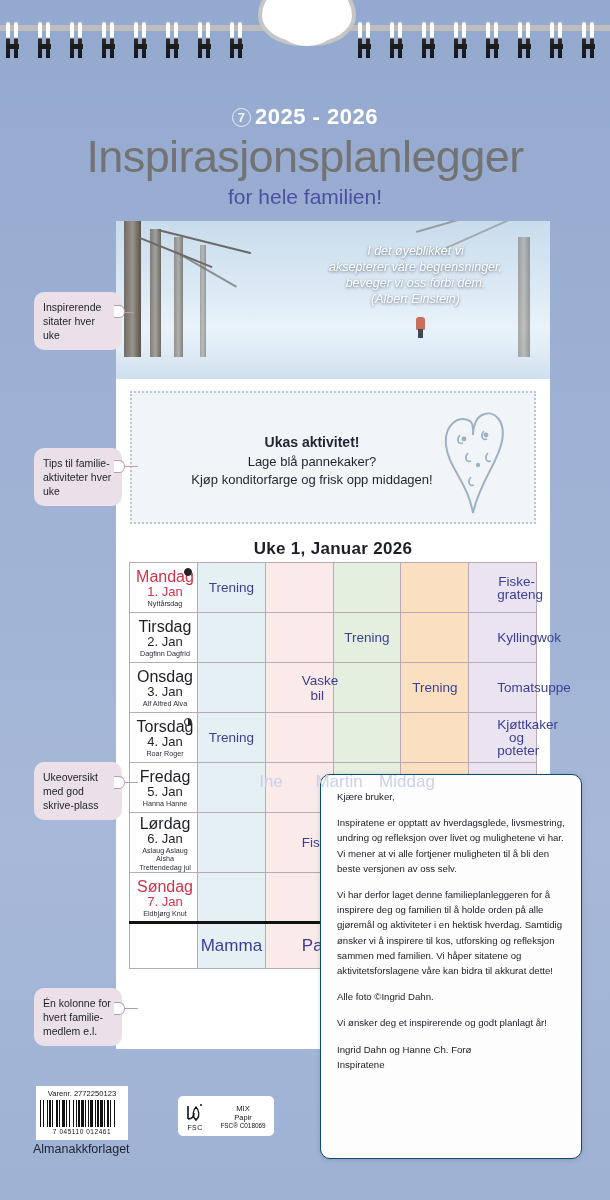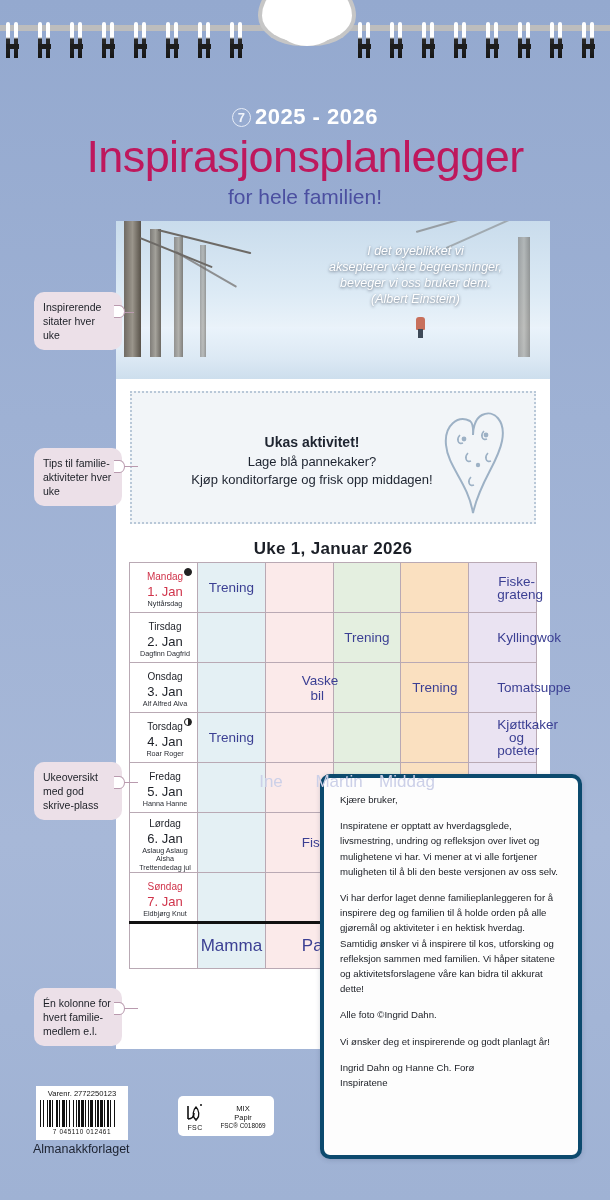--- a/index.html
+++ b/index.html
@@ -53,21 +53,21 @@
     color: #ffffff; font-size: 22px; letter-spacing: .5px; font-weight: 600;
     font-family: "Liberation Sans", sans-serif;
   }
   #seven-badge {
     display: inline-block; width: 19px; height: 19px; line-height: 18px;
     border: 1.4px solid #e6ecf7; border-radius: 50%;
     font-size: 13px; text-align: center; vertical-align: 2px; margin-right: 4px;
     color: #f0f4fb;
   }
   #main-title {
-    color: #be185d; font-size: 45px; line-height: 50px; font-weight: 400;
+    color: #737373; font-size: 45px; line-height: 50px; font-weight: 400;
     letter-spacing: -.6px; margin-top: 2px;
   }
   #subtitle { color: #4b4fa0; font-size: 21px; margin-top: 3px; }
 
   
   #page-card {
     position: absolute; left: 116px; top: 221px; width: 434px; height: 828px;
     background: #ffffff;
   }
 
@@ -122,21 +122,21 @@
     border-collapse: collapse; table-layout: fixed;
   }
   #calendar td {
     border: 1px solid #b9a9b4; height: 50px; vertical-align: middle;
     text-align: center; font-size: 13.5px; color: #3b3f93;
   }
   td.daycell {
     width: 68px; text-align: left; vertical-align: top;
     background: #ffffff; padding: 4px 3px 0 6px; position: relative;
   }
-  .dayname { font-size: 10px; color: #1c1f26; line-height: 14px; }
+  .dayname { font-size: 16px; color: #1c1f26; line-height: 14px; }
   .daynum { font-size: 13px; color: #1c1f26; line-height: 15px; }
   .nameday { font-size: 7.2px; color: #2a2d34; line-height: 8.4px; display:block; margin-top:1px; }
   tr.holiday .dayname, tr.holiday .daynum { color: #d0334a; }
   .moon { position: absolute; right: 5px; top: 5px; width: 8px; height: 8px; }
   .c1 { background: #e4f0f4; }
   .c2 { background: #fbeaea; padding-left: 36px; }
   .c3 { background: #e4efe0; }
   .c4 { background: #fae0c0; }
   .c5 { background: #eae3f2; padding-left: 28px; }
   .small-meal { font-size: 11px; line-height: 13px; }
@@ -154,21 +154,21 @@
   .callout-line { position: absolute; height: 1px; background: #b99aae; }
   .callout-arrow {
     position: absolute; width: 11px; height: 13px;
     border: 1px solid #b99aae; border-left: none;
     border-radius: 0 50% 50% 0; background: #ffffff;
   }
 
   
   #letter-overlay {
     position: absolute; left: 320px; top: 774px; width: 262px; height: 385px;
-    background: #fdfdfd; border: 4px solid #0c4a6e; border-radius: 10px;
+    background: #fdfdfd; border: 1px solid #0c4a6e; border-radius: 10px;
     padding: 14px 16px; font-size: 9.6px; line-height: 15.2px; color: #1a1d24;
     box-shadow: 0 1px 5px rgba(40,50,80,.18);
     overflow: hidden;
   }
   #letter-overlay p { margin-bottom: 11px; }
 
   
   #barcode-box {
     position: absolute; left: 36px; top: 1086px; width: 92px; height: 54px;
     background: #ffffff; padding: 3px 4px 0 4px;
@@ -302,21 +302,21 @@
     <div class="branch" style="left:60px;  top:30px; width:70px; height:1.5px; transform:rotate(30deg); opacity:.7;"></div>
     <div class="branch" style="left:300px; top:10px; width:96px; height:2px; transform:rotate(-16deg); opacity:.55;"></div>
     <div class="branch" style="left:330px; top:26px; width:76px; height:1.5px; transform:rotate(-24deg); opacity:.45;"></div>
     <div id="walker">
       <div class="coat"></div>
         <div class="legs"></div>
     </div>
     <div id="quote">
       <div>I det øyeblikket vi</div>
       <div>aksepterer våre begrensninger,</div>
-      <div>beveger vi oss bruker dem.</div>
+      <div>beveger vi oss forbi dem.</div>
       <div>(Albert Einstein)</div>
     </div>
   </div>
 
   <div id="tips-box">
     <div id="tips-text">
       <span id="tips-title">Ukas aktivitet!</span>
       <span>Lage blå pannekaker?</span><br>
       <span>Kjøp konditorfarge og frisk opp middagen!</span>
     </div>

